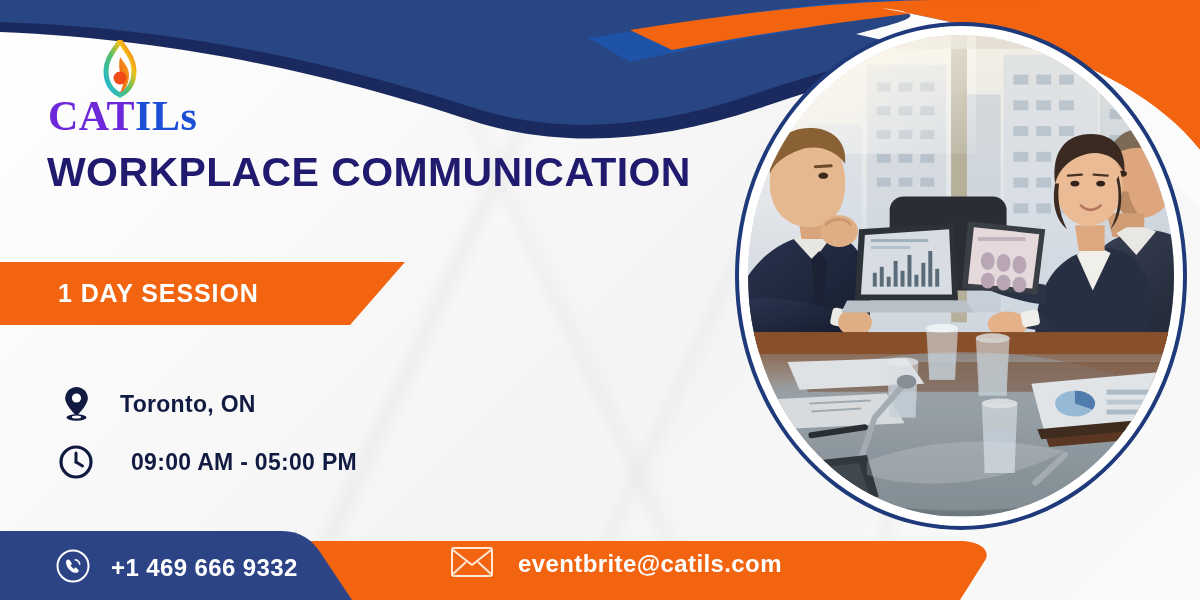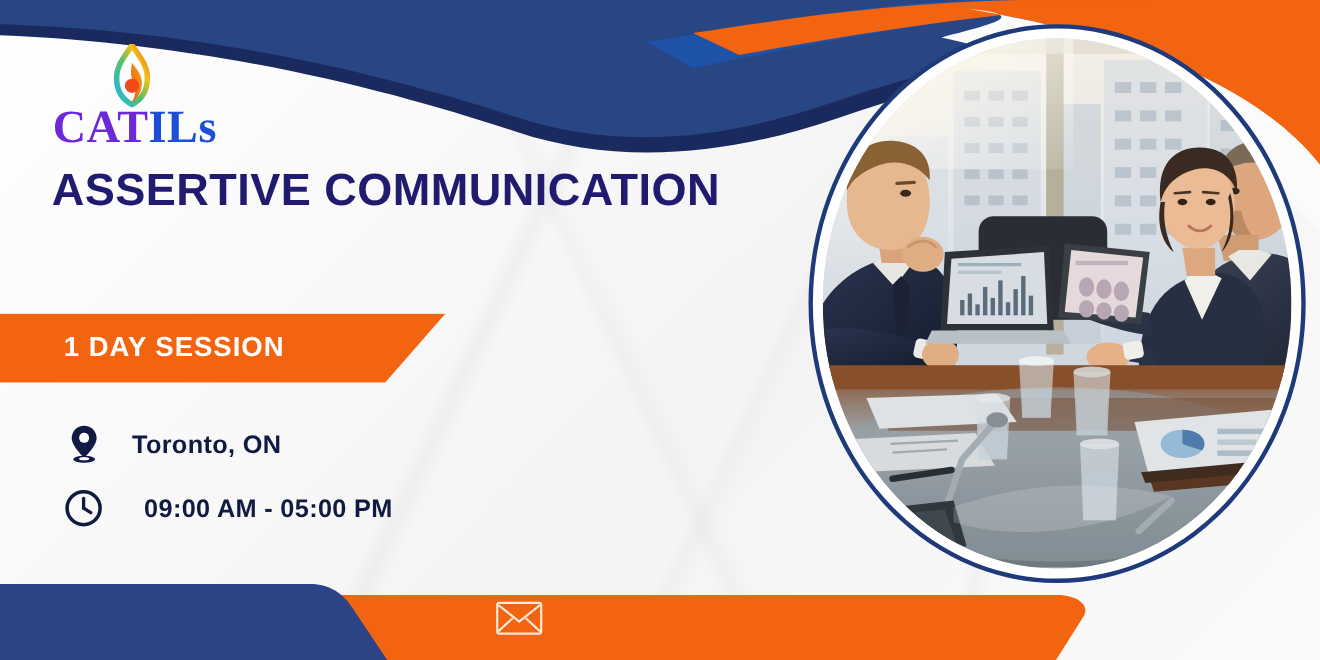--- a/index.html
+++ b/index.html
@@ -60,21 +60,21 @@
     font-weight:bold;
     letter-spacing:0.4px;
     color:#201b6e;
     z-index:4;
   }
   .title .l2 { display:block; }
 
   
   .ribbon {
     position:absolute;
-    left:0; top:285px;
+    left:0; top:262px;
     width:405px; height:63px;
     background:#f26410;
     z-index:4;
     clip-path:polygon(0 0, 405px 0, 350px 63px, 0 63px);
     display:flex; align-items:center;
   }
   .ribbon span {
     margin-left:58px;
     color:#ffffff;
     font-size:25px;
@@ -171,21 +171,21 @@
       <path d="M26,1 C33,12 40,19 40,31 C40,43 34,51 26,55 C18,51 12,43 12,31 C12,19 19,12 26,1 Z" fill="none" stroke="url(#flameGradOuter)" stroke-width="5" stroke-linecap="round"></path>
       <path d="M26,17 C31,24 35,28 35,35 C35,44 31,50 26,53 C29,47 30,42 28,37 C26,32 24,28 26,17 Z" fill="url(#flameGradInner)"></path>
       <circle cx="26" cy="38" r="6.5" fill="#ef4a18"></circle>
     </svg>
     <div class="logo-word">
       <span class="cat">CAT</span><span class="ils">ILs</span>
     </div>
   </div>
 
   <div class="title">
-    <span>ASSERTIVE COMMUNICATION</span>
+    <span>WORKPLACE COMMUNICATION</span>
   </div>
 
   <div class="ribbon">
     <span>1 DAY SESSION</span>
   </div>
 
   <div class="info-row loc">
     <span class="info-icon">
       <svg width="27" height="36" viewBox="0 0 27 36">
         <path d="M13.5,1 C7.2,1 2.2,6 2.2,12.3 C2.2,19.5 13.5,30 13.5,30 C13.5,30 24.8,19.5 24.8,12.3 C24.8,6 19.8,1 13.5,1 Z" fill="#111a40"></path>
@@ -465,25 +465,36 @@
     </div>
   </div>
 
   <svg class="footer-layer" viewBox="0 0 1200 600" preserveAspectRatio="none">
 
     <path d="M 0,541 L 960,541 C 982,541 992,552 984,562 L 960,600 L 0,600 Z" fill="#f26410"></path>
 
     <path d="M 0,531 L 282,531 C 300,531 312,540 320,552 L 352,600 L 0,600 Z" fill="#2c4386"></path>
   </svg>
 
+  <div class="footer-item phone">
+    <span>
+      <svg width="36" height="36" viewBox="0 0 36 36">
+        <circle cx="18" cy="18" r="15.5" fill="none" stroke="#ffffff" stroke-width="2"></circle>
+        <path d="M13.2,11.4 C12.2,11.4 11.2,12.3 11.1,13.5 C10.8,17.6 13.1,21.1 16.2,23.2 C18.3,24.6 21,25.4 22.6,24.4 C23.5,23.8 24,22.7 23.5,22.0 L21.3,19.8 C20.8,19.3 20.0,19.6 19.6,20.1 L19.0,20.9 C17.6,20.2 16.2,18.8 15.4,17.3 L16.3,16.7 C16.9,16.3 17.1,15.5 16.6,15.0 L14.5,12.0 C14.2,11.6 13.7,11.4 13.2,11.4 Z" fill="#ffffff"></path>
+        <path d="M20.3,11.8 C22.6,12.2 24.3,13.9 24.7,16.2" fill="none" stroke="#ffffff" stroke-width="1.6" stroke-linecap="round"></path>
+      </svg>
+    </span>
+    <span class="footer-text">+1 469 666 9332</span>
+  </div>
 
   <div class="footer-item email">
     <span>
       <svg width="44" height="34" viewBox="0 0 44 34">
         <rect x="2" y="3" width="40" height="28" rx="2" fill="none" stroke="#ffe8d8" stroke-width="2"></rect>
         <path d="M3,5 L22,20 L41,5" fill="none" stroke="#ffe8d8" stroke-width="2"></path>
         <path d="M3,29 L16,17" fill="none" stroke="#ffe8d8" stroke-width="2"></path>
         <path d="M41,29 L28,17" fill="none" stroke="#ffe8d8" stroke-width="2"></path>
       </svg>
     </span>
+    <span class="footer-text">eventbrite@catils.com</span>
   </div>
 
 </div>
 
 </body></html>

